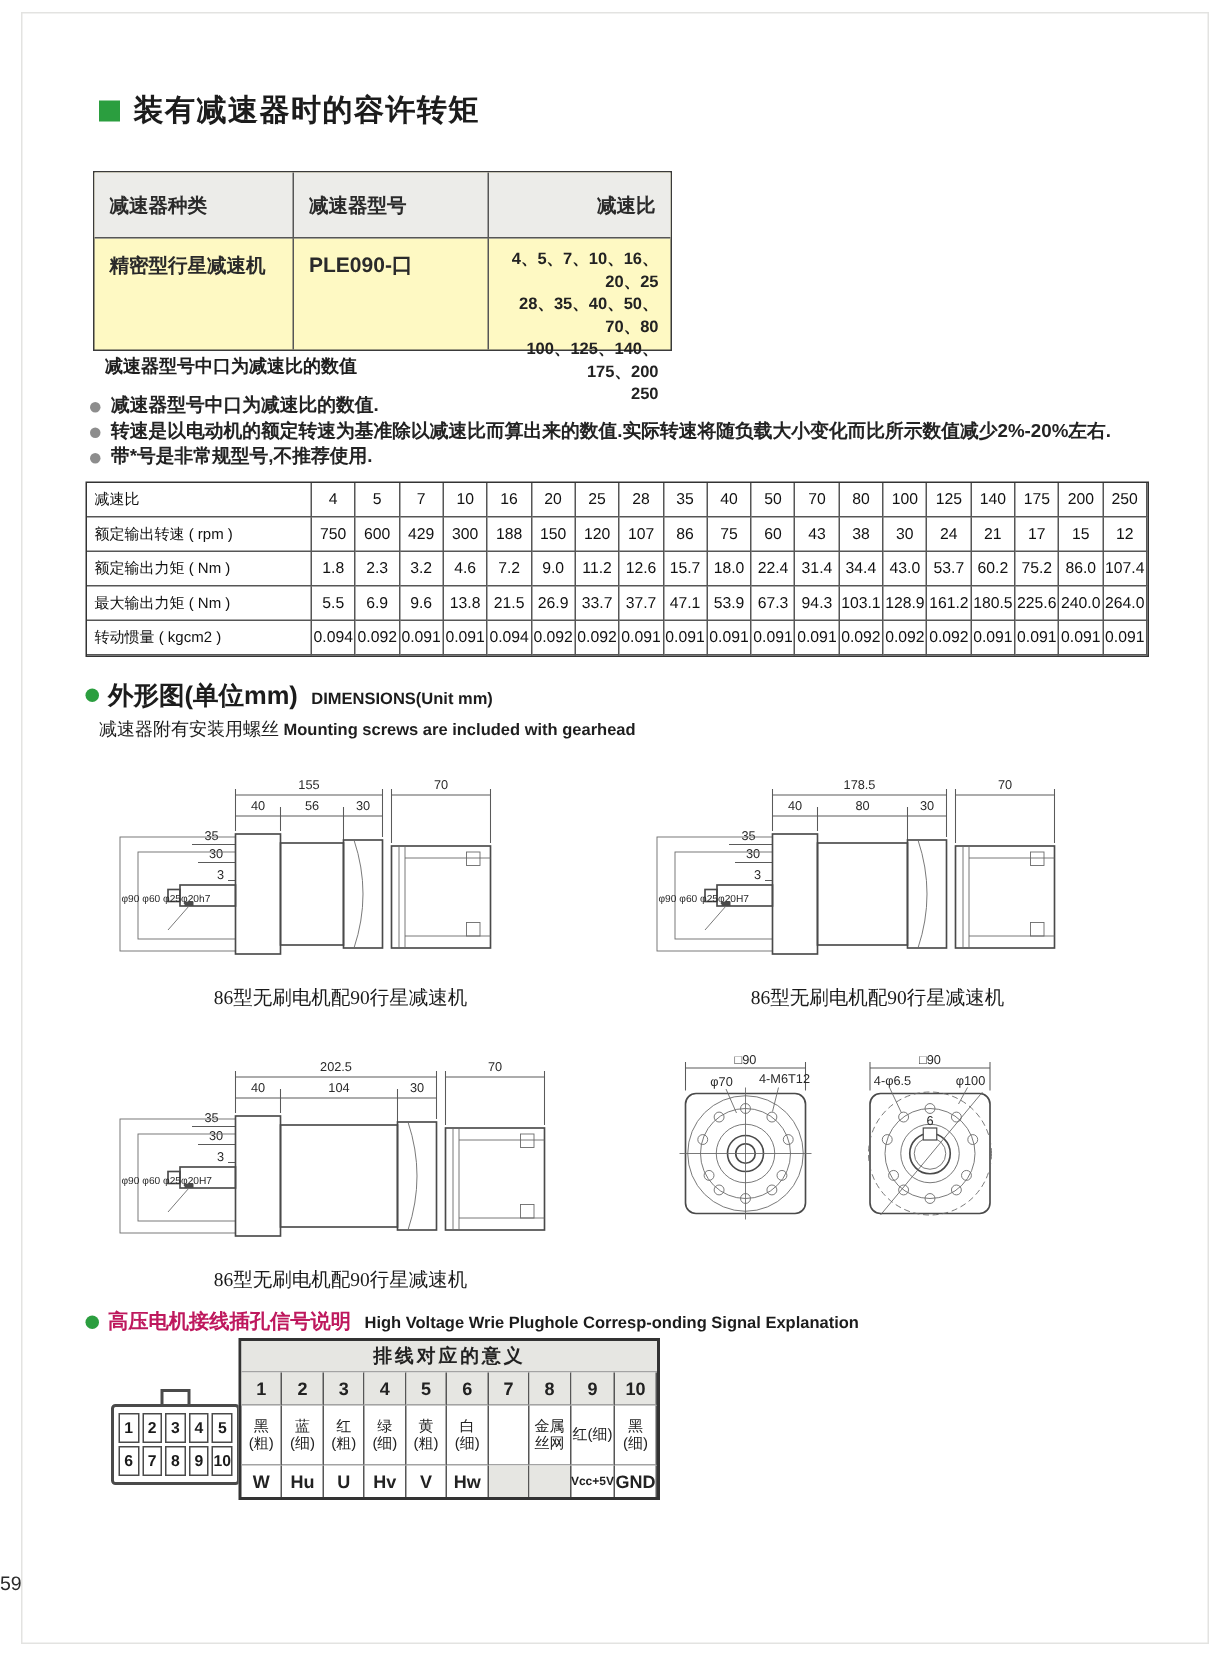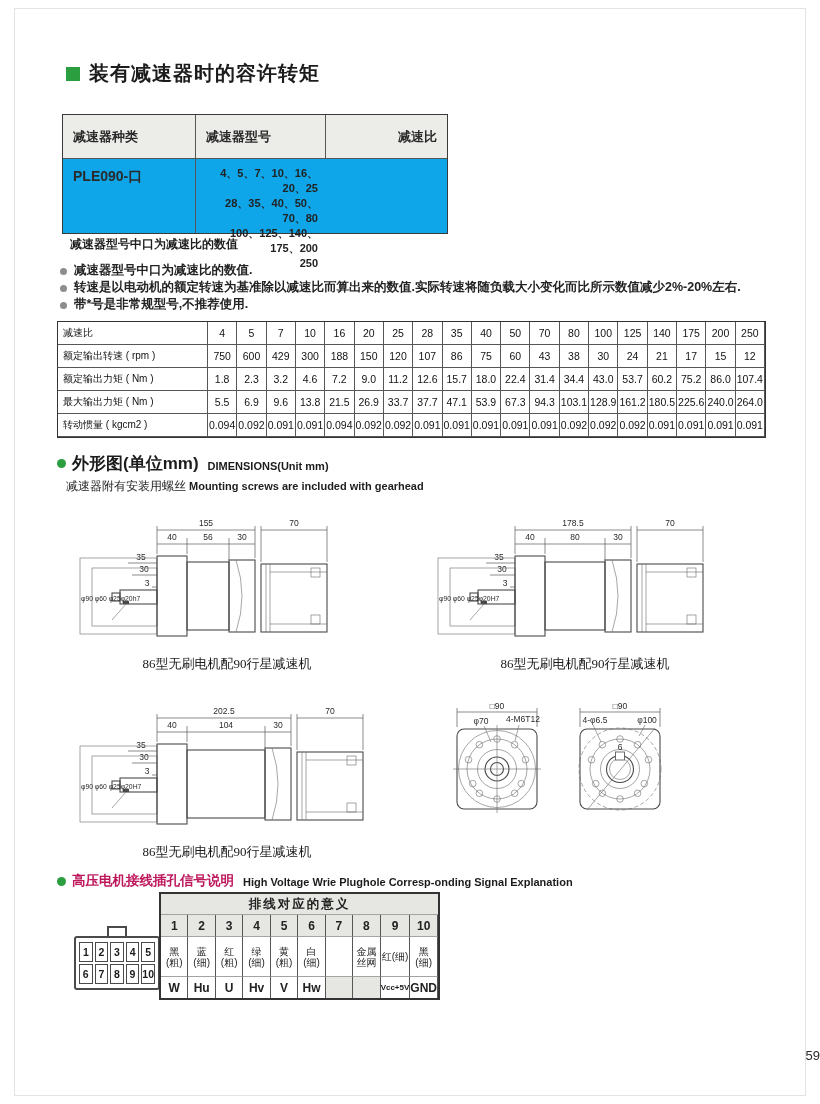--- a/index.html
+++ b/index.html
@@ -12,21 +12,21 @@
 
   
   .title-block{position:absolute;left:66px;top:60px;}
   .title-row{display:flex;align-items:center;gap:9px;}
   .title-sq{width:14px;height:14px;background:#2b9e3f;flex:0 0 auto;}
   .title-zh{font-size:20px;font-weight:bold;letter-spacing:1px;color:#1c1c1c;}
   .title-en{margin:2px 0 0 23px;font-size:15px;font-weight:bold;color:#1c1c1c;letter-spacing:0.2px;}
 
   
   .gearhead-table{position:absolute;left:62px;top:114px;width:384px;border:1.5px solid #3a3a3a;
-    display:grid;grid-template-columns:133px 130px 1fr;grid-template-rows:44px 74px;background:#0ea5e9;}
+    display:grid;grid-template-columns:133px 130px 1fr;grid-template-rows:44px 74px;background:#fef9c3;}
   .gh-cell{box-sizing:border-box;border-right:1px solid #565656;padding:0 10px;display:flex;align-items:center;font-size:13px;font-weight:bold;color:#2a2a2a;}
   .gh-cell.last{border-right:none;}
   .gh-h{background:#ecece9;border-bottom:1px solid #565656;}
   .gh-h.right{justify-content:flex-end;}
   .gh-d{align-items:flex-start;padding-top:9px;}
   .gh-model{font-size:14px;}
   .gh-ratios{flex-direction:column;align-items:flex-end;padding-top:7px;padding-right:8px;}
   .ratio-line{font-size:11px;font-weight:bold;line-height:15px;color:#222;text-align:right;}
   .gh-footnote{position:absolute;left:70px;top:236px;font-size:12px;font-weight:bold;color:#1e1e1e;}
 
@@ -86,39 +86,40 @@
     display:grid;grid-template-columns:repeat(10,1fr);}
   .wt-cell{box-sizing:border-box;border-right:1px solid #565656;border-bottom:1px solid #a3a3a3;
     display:flex;align-items:center;justify-content:center;text-align:center;}
   .wt-title{grid-column:1/-1;height:21px;background:#e6e6e2;font-size:12.5px;font-weight:bold;letter-spacing:2px;border-right:none;}
   .pin-cell{height:22px;background:#e6e6e2;font-size:12px;font-weight:bold;}
   .wire-cell{height:40px;font-size:10px;line-height:11px;padding:1px;}
   .sig-cell{height:21px;font-size:12px;font-weight:bold;border-bottom:none;}
   .sig-cell.small{font-size:8px;}
   .sig-cell.cell-gray{background:#e6e6e2;}
 
-  .page-number{position:absolute;left:0;right:0;top:1048px;text-align:right;font-size:13px;color:#2a2a2a;}
+  .page-number{position:absolute;left:0;right:0;top:1048px;text-align:left;font-size:13px;color:#2a2a2a;}
 </style>
 </head>
 <body>
 
 <div class="page">
   <div class="page-frame"></div>
 
   <div class="title-block">
     <div class="title-row">
       <span class="title-sq"></span>
       <span class="title-zh">装有减速器时的容许转矩</span>
     </div>
   </div>
 
   <div class="gearhead-table">
     <div class="gh-cell gh-h">减速器种类</div>
     <div class="gh-cell gh-h">减速器型号</div>
     <div class="gh-cell gh-h right last">减速比</div>
+    <div class="gh-cell gh-d">精密型行星减速机</div>
     <div class="gh-cell gh-d gh-model">PLE090-口</div>
     <div class="gh-cell gh-d gh-ratios last rep-host">
 
     <div class="ratio-line">4、5、7、10、16、20、25</div>
         <div class="ratio-line">28、35、40、50、70、80</div>
         <div class="ratio-line">100、125、140、175、200</div>
         <div class="ratio-line">250</div>
       </div>
   </div>
   <div class="gh-footnote">减速器型号中口为减速比的数值</div>

